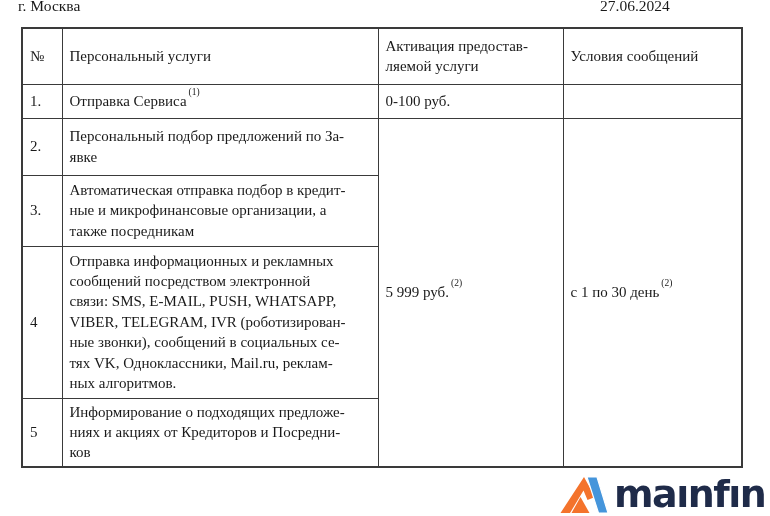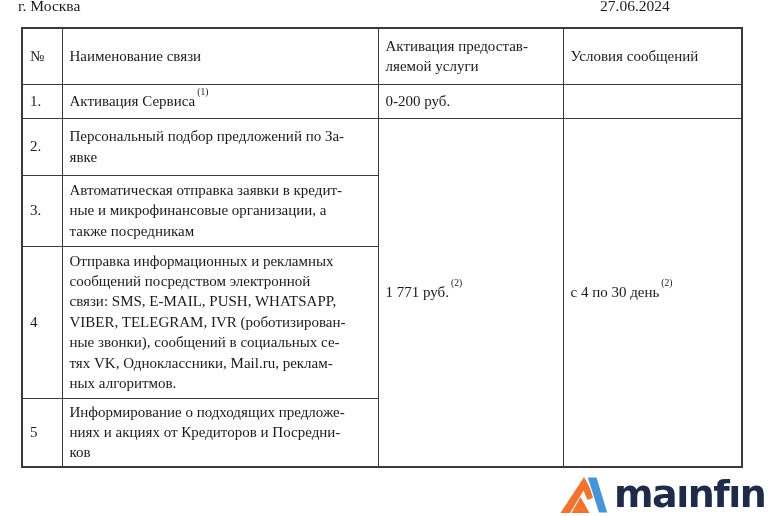--- a/index.html
+++ b/index.html
@@ -81,43 +81,43 @@
 <table class="services">
   <colgroup>
     <col class="col-num">
       <col class="col-serv">
       <col class="col-cost">
       <col class="col-cond">
   </colgroup>
   <thead>
     <tr class="r-head">
       <th class="num">№</th>
-      <th>Наименование связи</th>
+      <th>Персональный услуги</th>
       <th>Активация предостав-
 ляемой услуги</th>
       <th>Условия сообщений</th>
     </tr>
   </thead>
   <tbody>
     <tr class="r-1">
       <td class="num">1.</td>
-      <td><span>Активация Сервиса</span><sup class="fn">(1)</sup></td>
-      <td>0-200 руб.</td>
+      <td><span>Отправка Сервиса</span><sup class="fn">(1)</sup></td>
+      <td>0-100 руб.</td>
       <td></td>
     </tr>
     <tr class="r-2">
       <td class="num">2.</td>
       <td>Персональный подбор предложений по За-
 явке</td>
-      <td class="merged" rowspan="4"><span>1 771 руб.</span><sup class="fn">(2)</sup></td>
-      <td class="merged" rowspan="4"><span>с 4 по 30 день</span><sup class="fn">(2)</sup></td>
+      <td class="merged" rowspan="4"><span>5 999 руб.</span><sup class="fn">(2)</sup></td>
+      <td class="merged" rowspan="4"><span>с 1 по 30 день</span><sup class="fn">(2)</sup></td>
     </tr>
     <tr class="r-3">
       <td class="num">3.</td>
-      <td>Автоматическая отправка заявки в кредит-
+      <td>Автоматическая отправка подбор в кредит-
 ные и микрофинансовые организации, а
 также посредникам</td>
     </tr>
     <tr class="r-4">
       <td class="num">4</td>
       <td>Отправка информационных и рекламных
 сообщений посредством электронной
 связи: SMS, E-MAIL, PUSH, WHATSAPP,
 VIBER, TELEGRAM, IVR (роботизирован-
 ные звонки), сообщений в социальных се-

